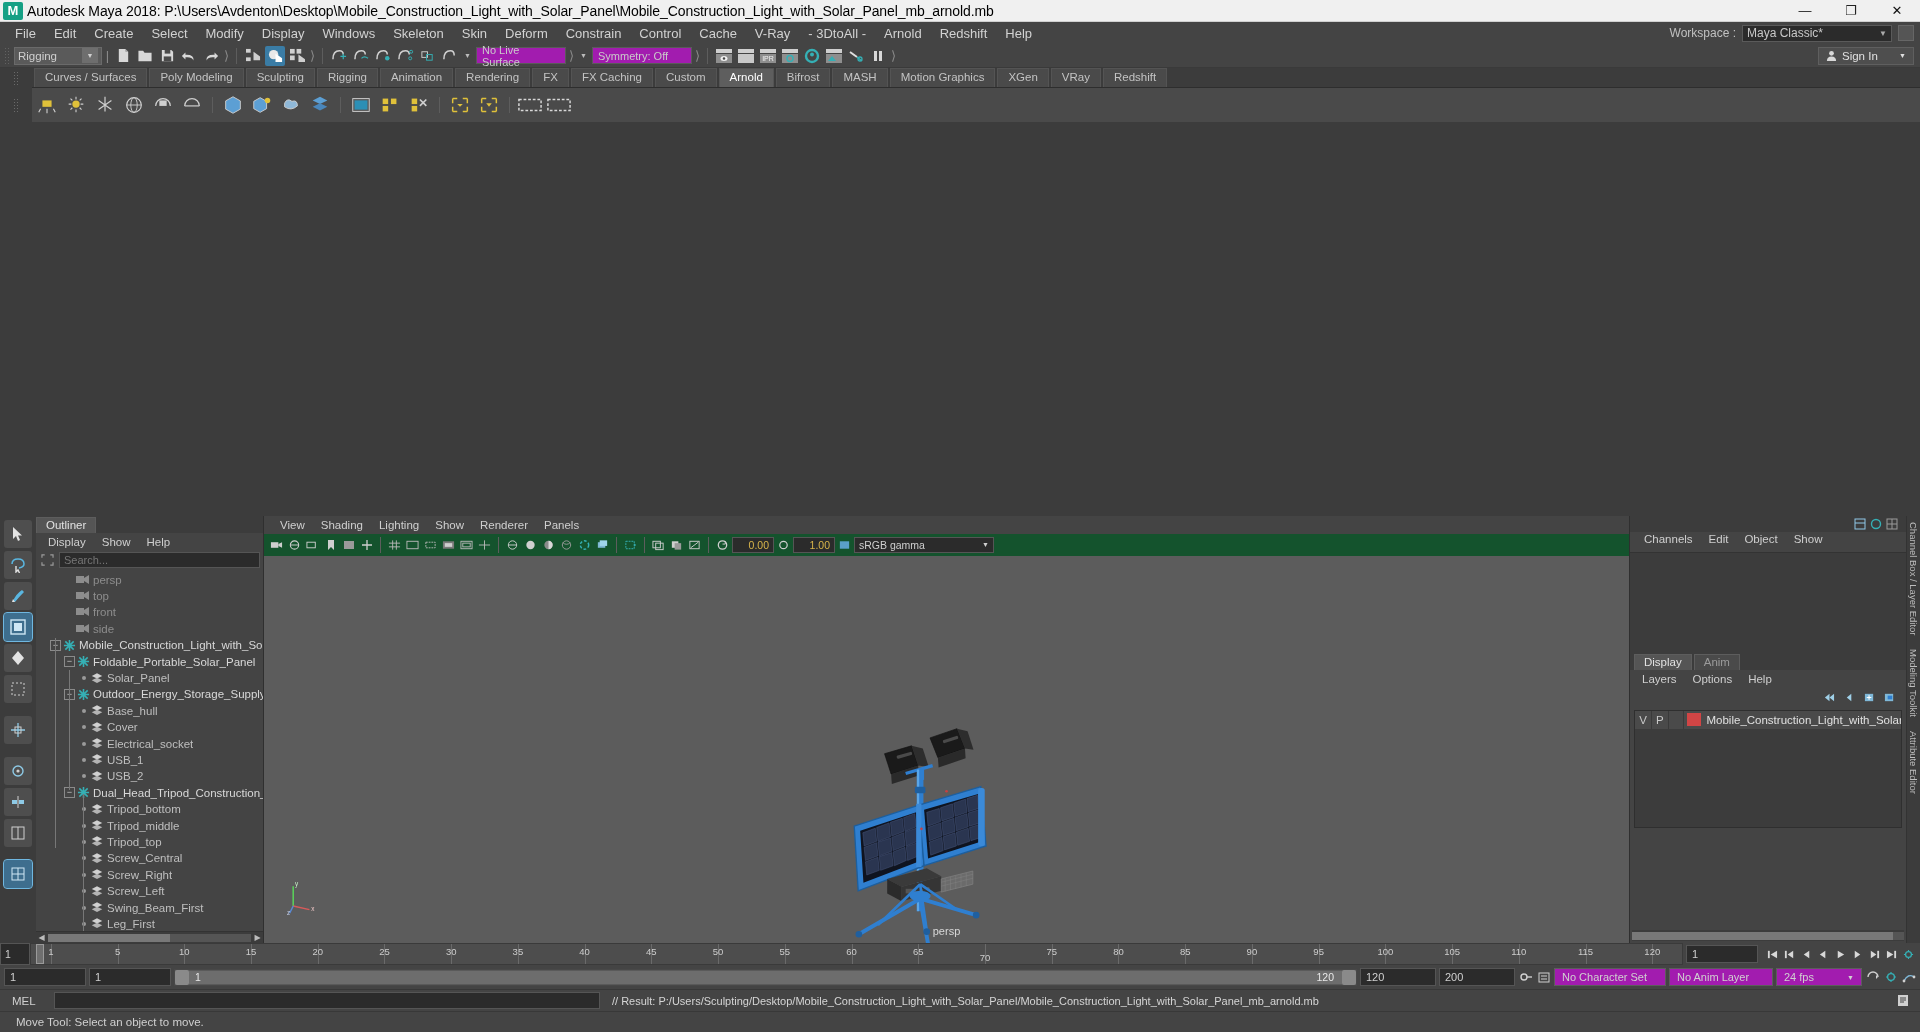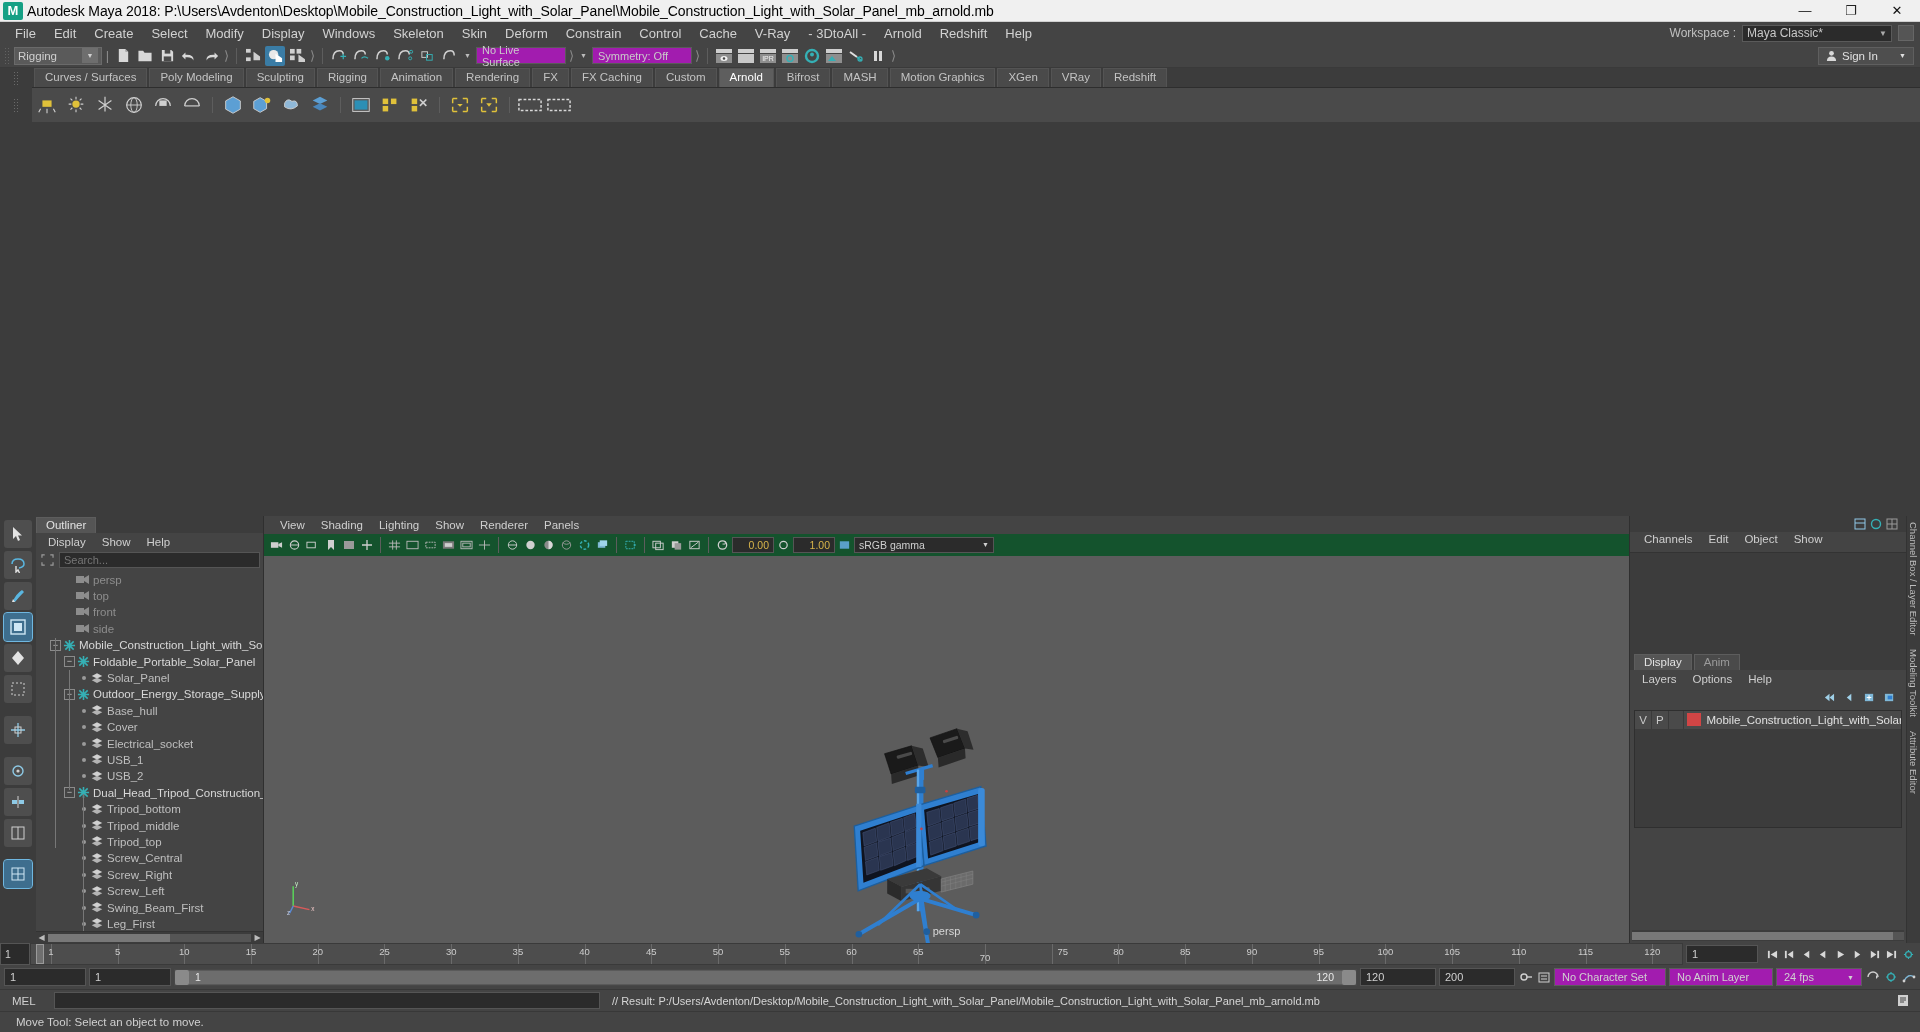--- a/index.html
+++ b/index.html
@@ -1364,21 +1364,21 @@
         <div class="ticklbl" style="left: 41.6167%;">50</div>
         <div class="tick" style="left: 45.6583%;"></div>
         <div class="ticklbl" style="left: 45.6583%;">55</div>
         <div class="tick" style="left: 49.7%;"></div>
         <div class="ticklbl" style="left: 49.7%;">60</div>
         <div class="tick" style="left: 53.7417%;"></div>
         <div class="ticklbl" style="left: 53.7417%;">65</div>
         <div class="tick" style="left: 57.7833%;"></div>
         <div class="ticklbl" style="left: 57.7833%; margin-top: 6px;">70</div>
         <div class="tick" style="left: 61.825%;"></div>
-        <div class="ticklbl" style="left: 61.825%; margin-left: 11px;">75</div>
+        <div class="ticklbl" style="left: 61.825%;">75</div>
         <div class="tick" style="left: 65.8667%;"></div>
         <div class="ticklbl" style="left: 65.8667%;">80</div>
         <div class="tick" style="left: 69.9083%;"></div>
         <div class="ticklbl" style="left: 69.9083%;">85</div>
         <div class="tick" style="left: 73.95%;"></div>
         <div class="ticklbl" style="left: 73.95%;">90</div>
         <div class="tick" style="left: 77.9917%;"></div>
         <div class="ticklbl" style="left: 77.9917%;">95</div>
         <div class="tick" style="left: 82.0333%;"></div>
         <div class="ticklbl" style="left: 82.0333%;">100</div>
@@ -1497,21 +1497,21 @@
           <path d="M2 10 Q6 2 12 6" fill="none" stroke="#7fb8d8" stroke-width="1.4"></path>
           <circle cx="2" cy="10" r="1.4" fill="#d0d0d0"></circle>
           <circle cx="12" cy="6" r="1.4" fill="#d0d0d0"></circle>
         </svg>
       </div>
   </div>
 
   <div class="cmdline">
     <div class="cmdlabel">MEL</div>
     <div class="cmdinput"></div>
-    <div class="cmdresult">// Result: P:/Users/Avdenton/Desktop/Mobile_Construction_Light_with_Solar_Panel/Mobile_Construction_Light_with_Solar_Panel_mb_arnold.mb</div>
+    <div class="cmdresult">// Result: P:/Users/Sculpting/Desktop/Mobile_Construction_Light_with_Solar_Panel/Mobile_Construction_Light_with_Solar_Panel_mb_arnold.mb</div>
     <div class="cmdicons">
       <svg width="14" height="13" viewBox="0 0 14 13">
           <rect x="2" y="1" width="10" height="11" fill="#d0d0d0"></rect>
           <path d="M4 4h6M4 6h6M4 8h4" stroke="#444"></path>
         </svg>
     </div>
   </div>
 
   <div class="helpline">
     <span>Move Tool: Select an object to move.</span>

